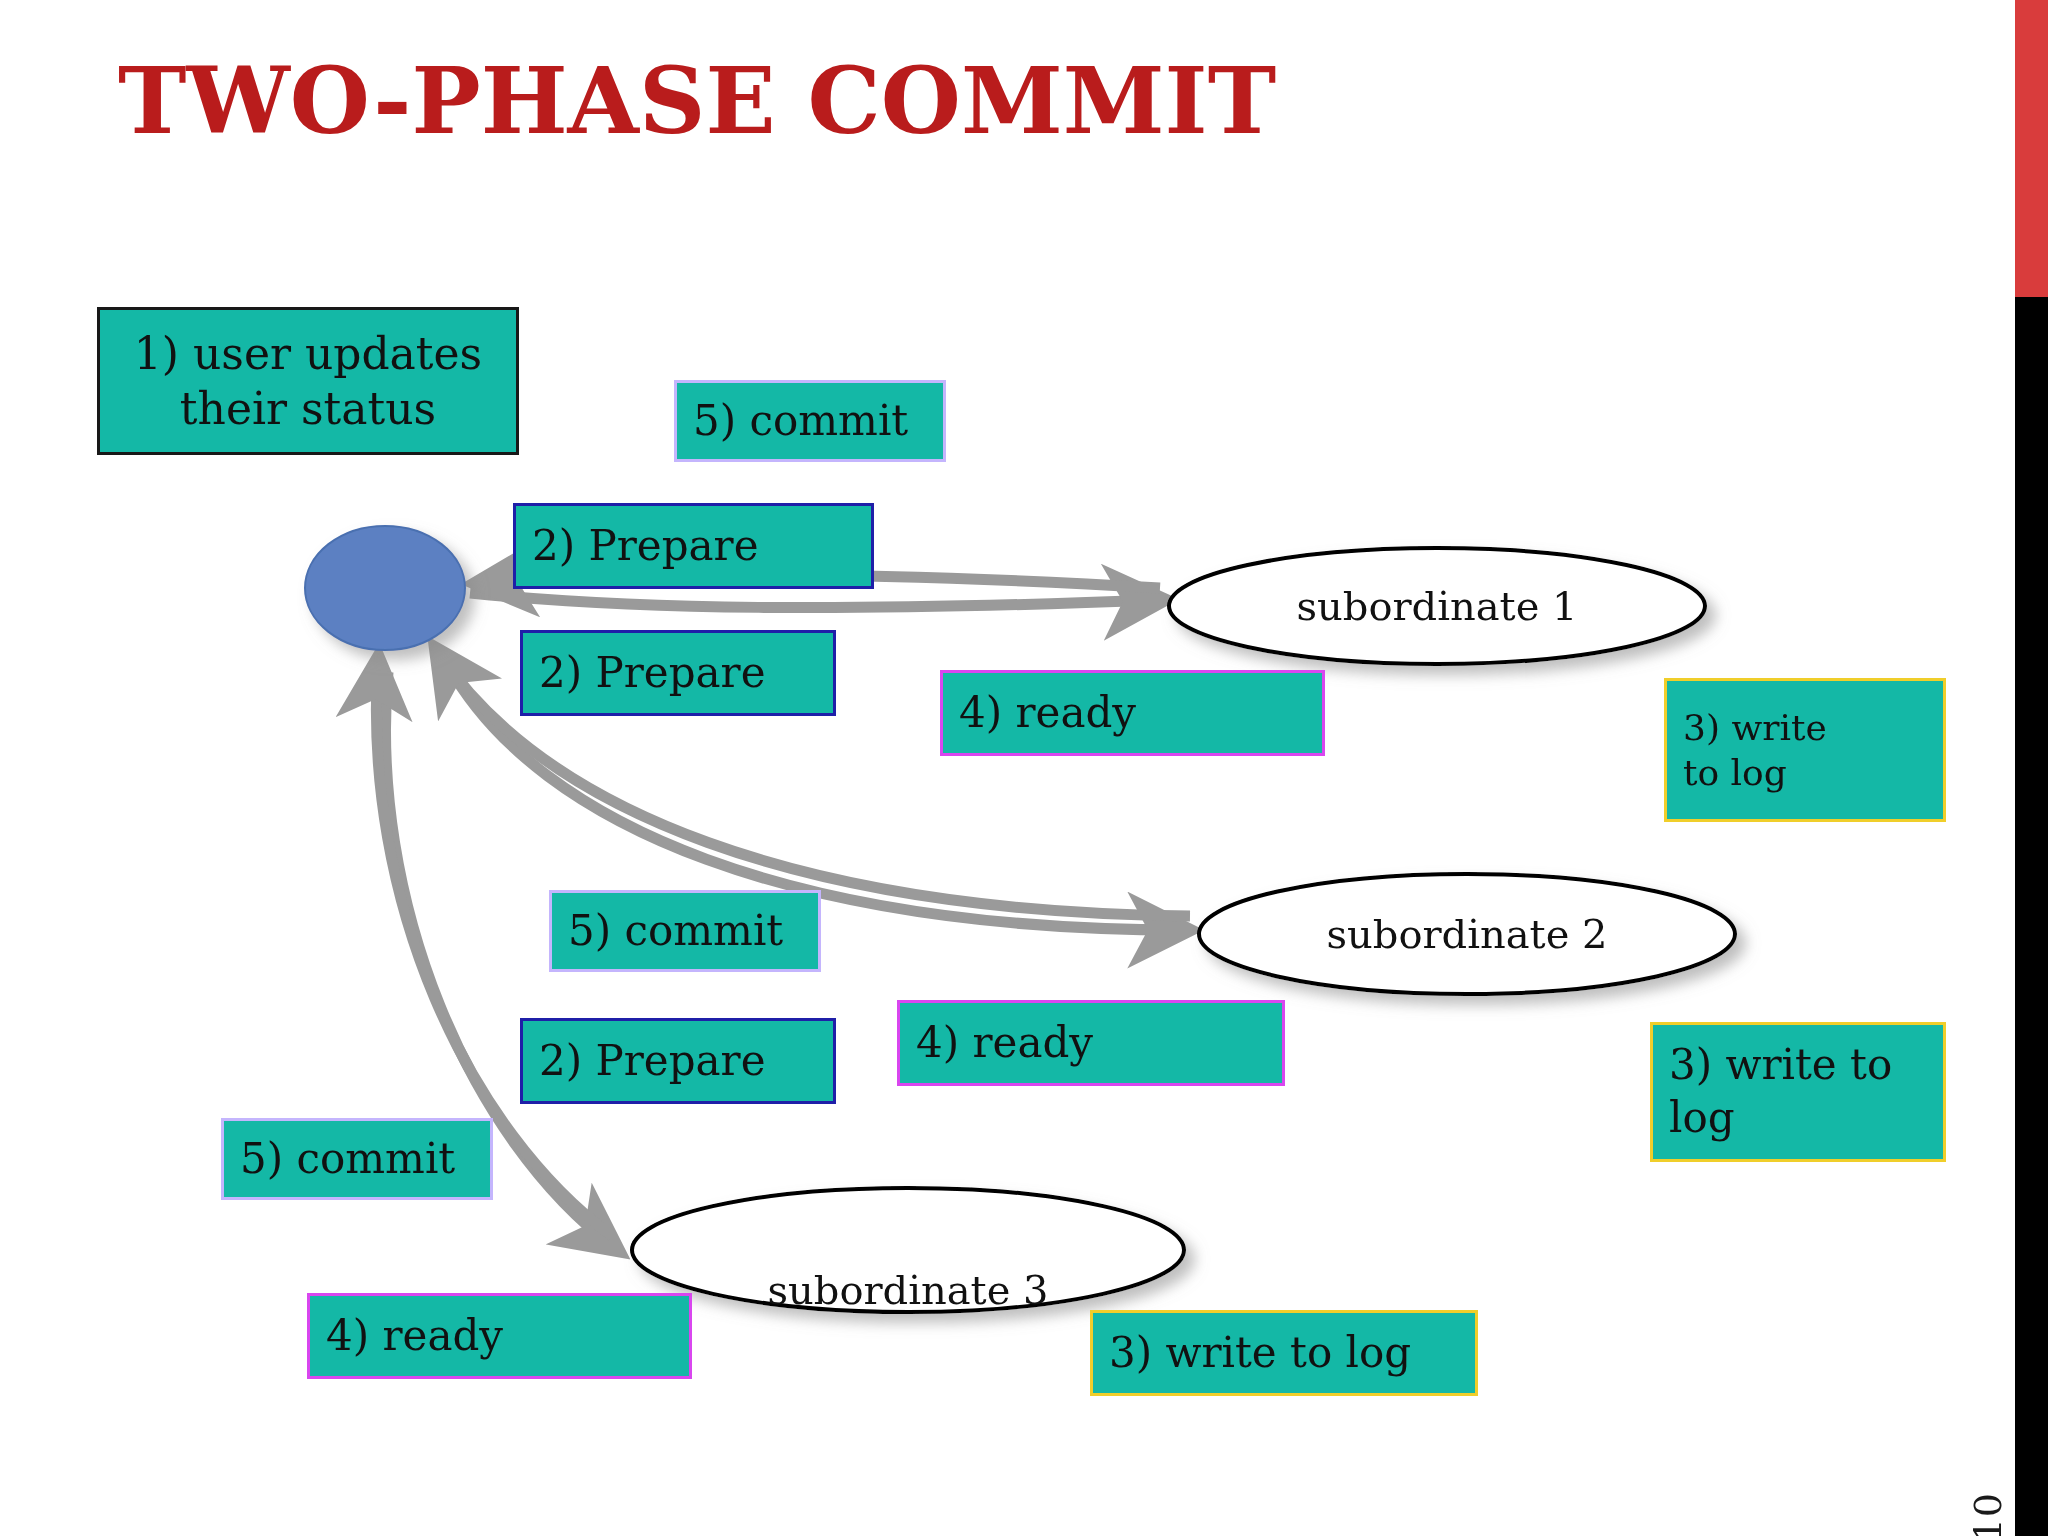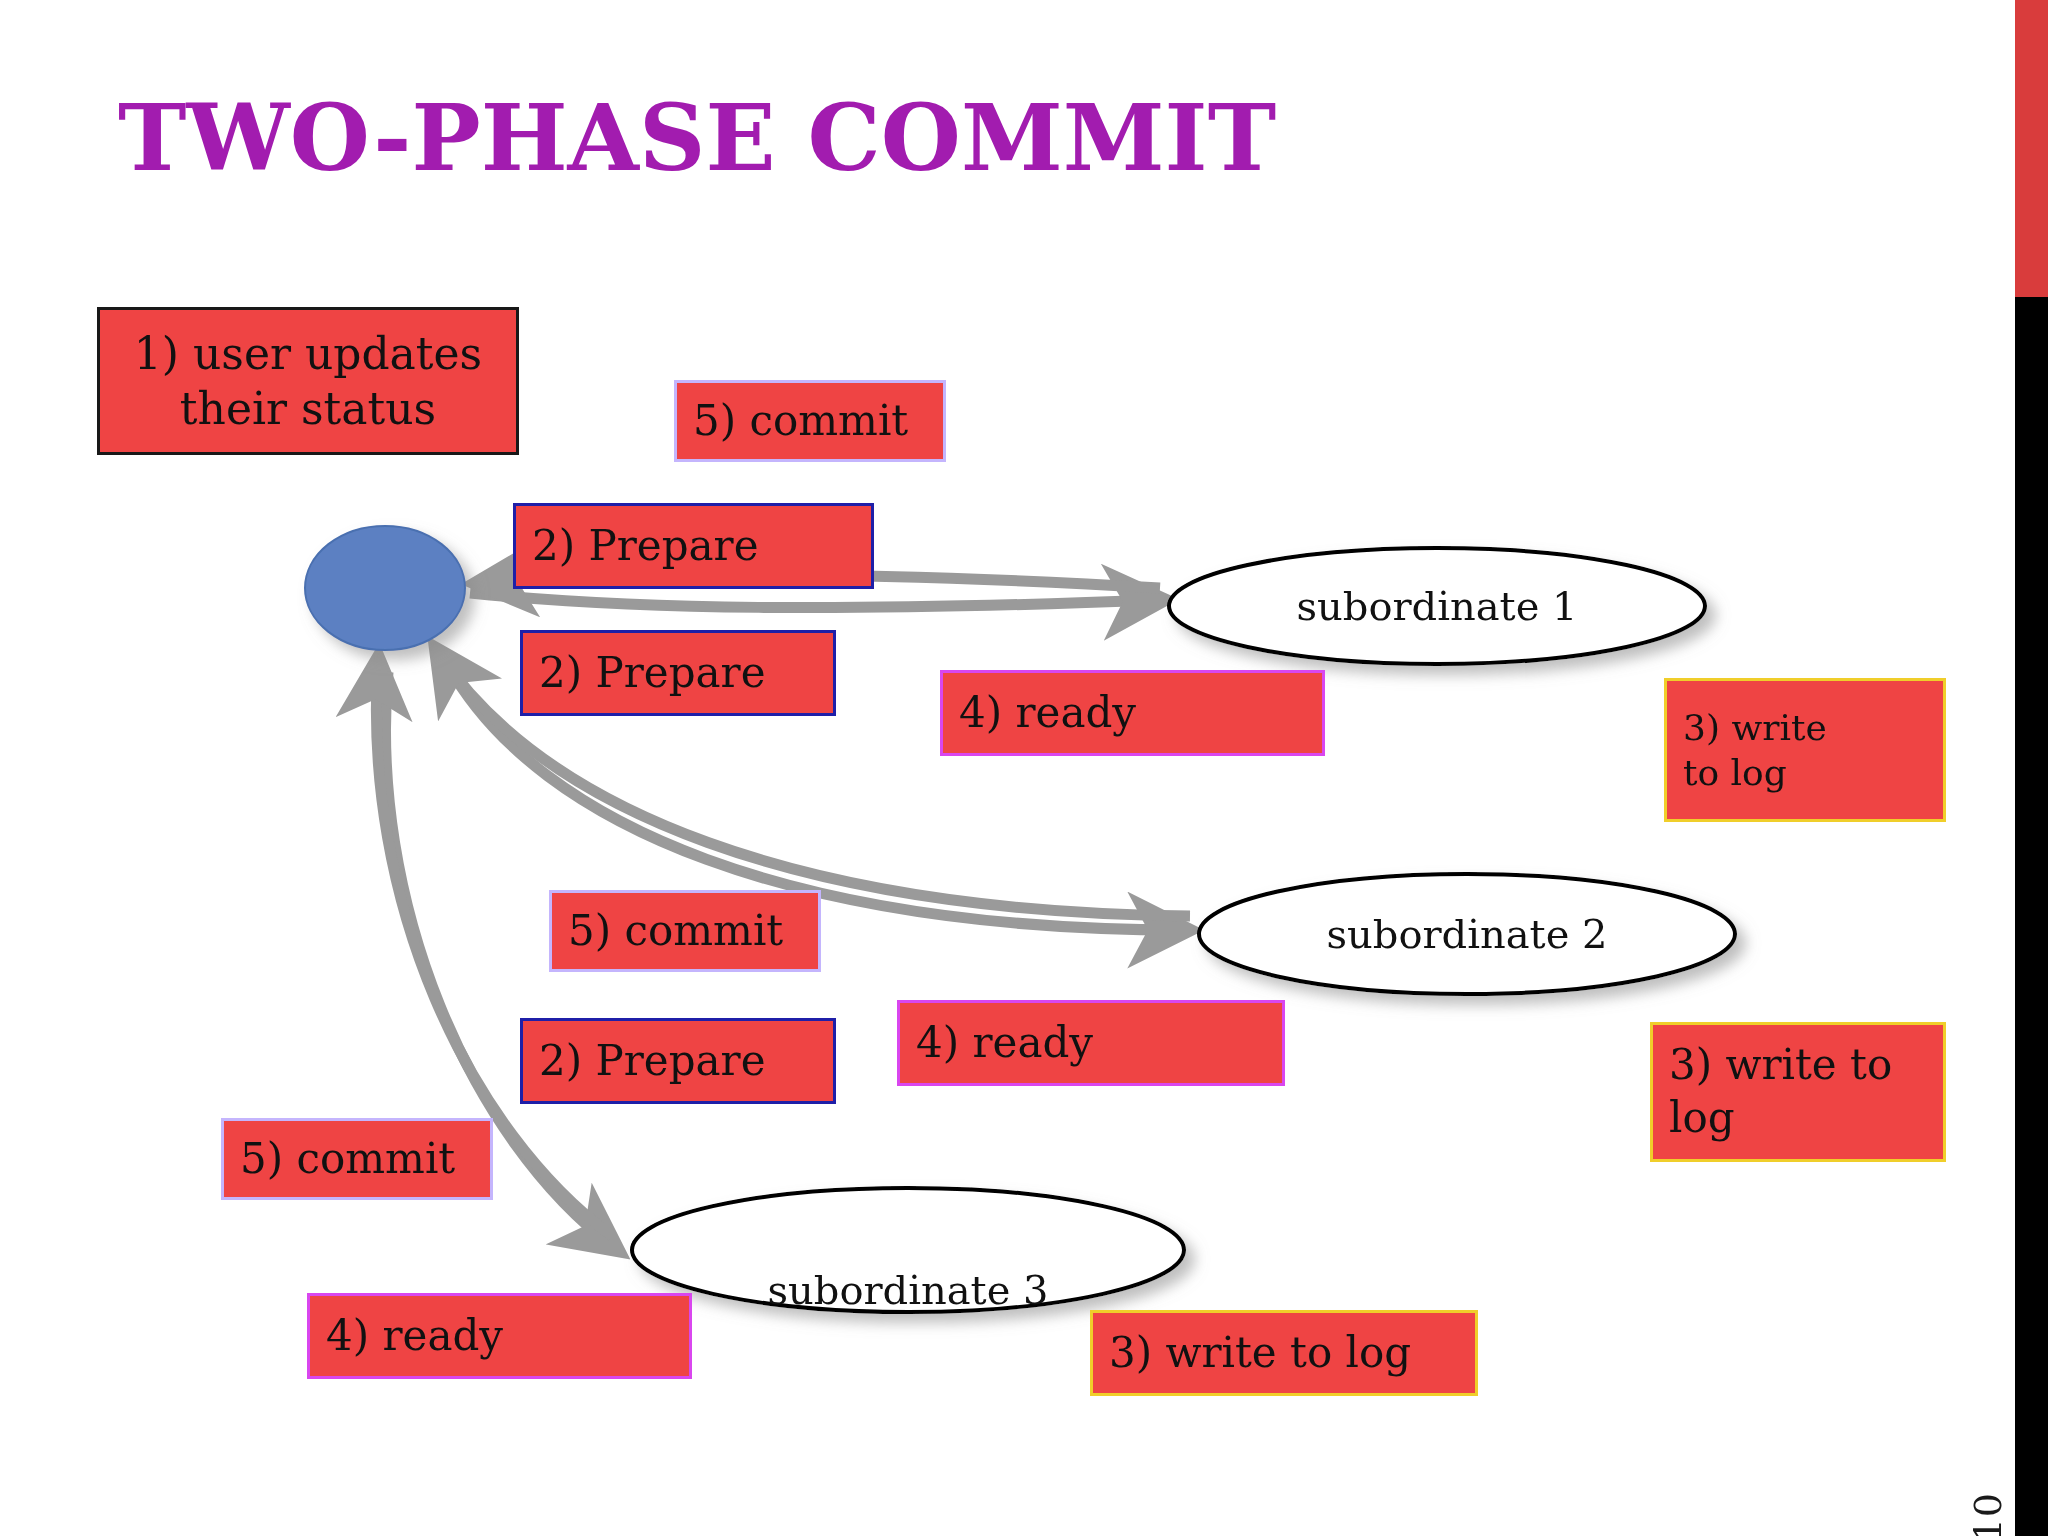--- a/index.html
+++ b/index.html
@@ -31,21 +31,21 @@
     font-family:"DejaVu Serif", serif;
     font-weight:700; font-size:92px; line-height:1.08;
     color:#cf2030; letter-spacing:0px; white-space:nowrap;
   }
 
   
   #vector { position:absolute; left:0; top:0; width:2048px; height:1536px; }
 
   
   .lbl {
-    position:absolute; background:#ef4444;
+    position:absolute; background:#14b8a6;
     display:flex; align-items:center;
     font-family:"DejaVu Serif", serif;
     color:#111111; line-height:1.26;
     padding:4px 16px;
   }
   .lbl.center { justify-content:center; text-align:center; }
   .b-black  { border:3px solid #181818; }
   .b-green  { border:3px solid #c4b5fd; }
   .b-blue   { border:3px solid #1f1fa8; }
   .b-red    { border:3px solid #d946ef; }
@@ -63,21 +63,21 @@
 </head>
 <body>
 
 <div id="slide">
 
   <div class="edge-bar edge-red" style="background: rgb(217, 60, 60);"></div>
   <div class="edge-bar edge-black" style="background: rgb(0, 0, 0);"></div>
 
   <div class="page-num">10</div>
 
-  <div class="title" style="color: #a21caf; margin-top: 37px;">TWO-PHASE COMMIT</div>
+  <div class="title" style="color: #b91c1c;">TWO-PHASE COMMIT</div>
 
   <svg id="vector" viewBox="0 0 2048 1536" xmlns="http://www.w3.org/2000/svg">
     <defs>
       <filter id="shdw" x="-25%" y="-25%" width="160%" height="170%">
         <feDropShadow dx="9" dy="9" stdDeviation="7" flood-color="#8a8a8a" flood-opacity="0.55"></feDropShadow>
       </filter>
       <marker id="arrhead" viewBox="0 0 12 12" refX="9" refY="6" markerWidth="7" markerHeight="7" orient="auto-start-reverse">
         <path d="M 0 0 L 12 6 L 0 12 L 3.2 6 z" fill="#9a9a9a"></path>
       </marker>
     </defs>

